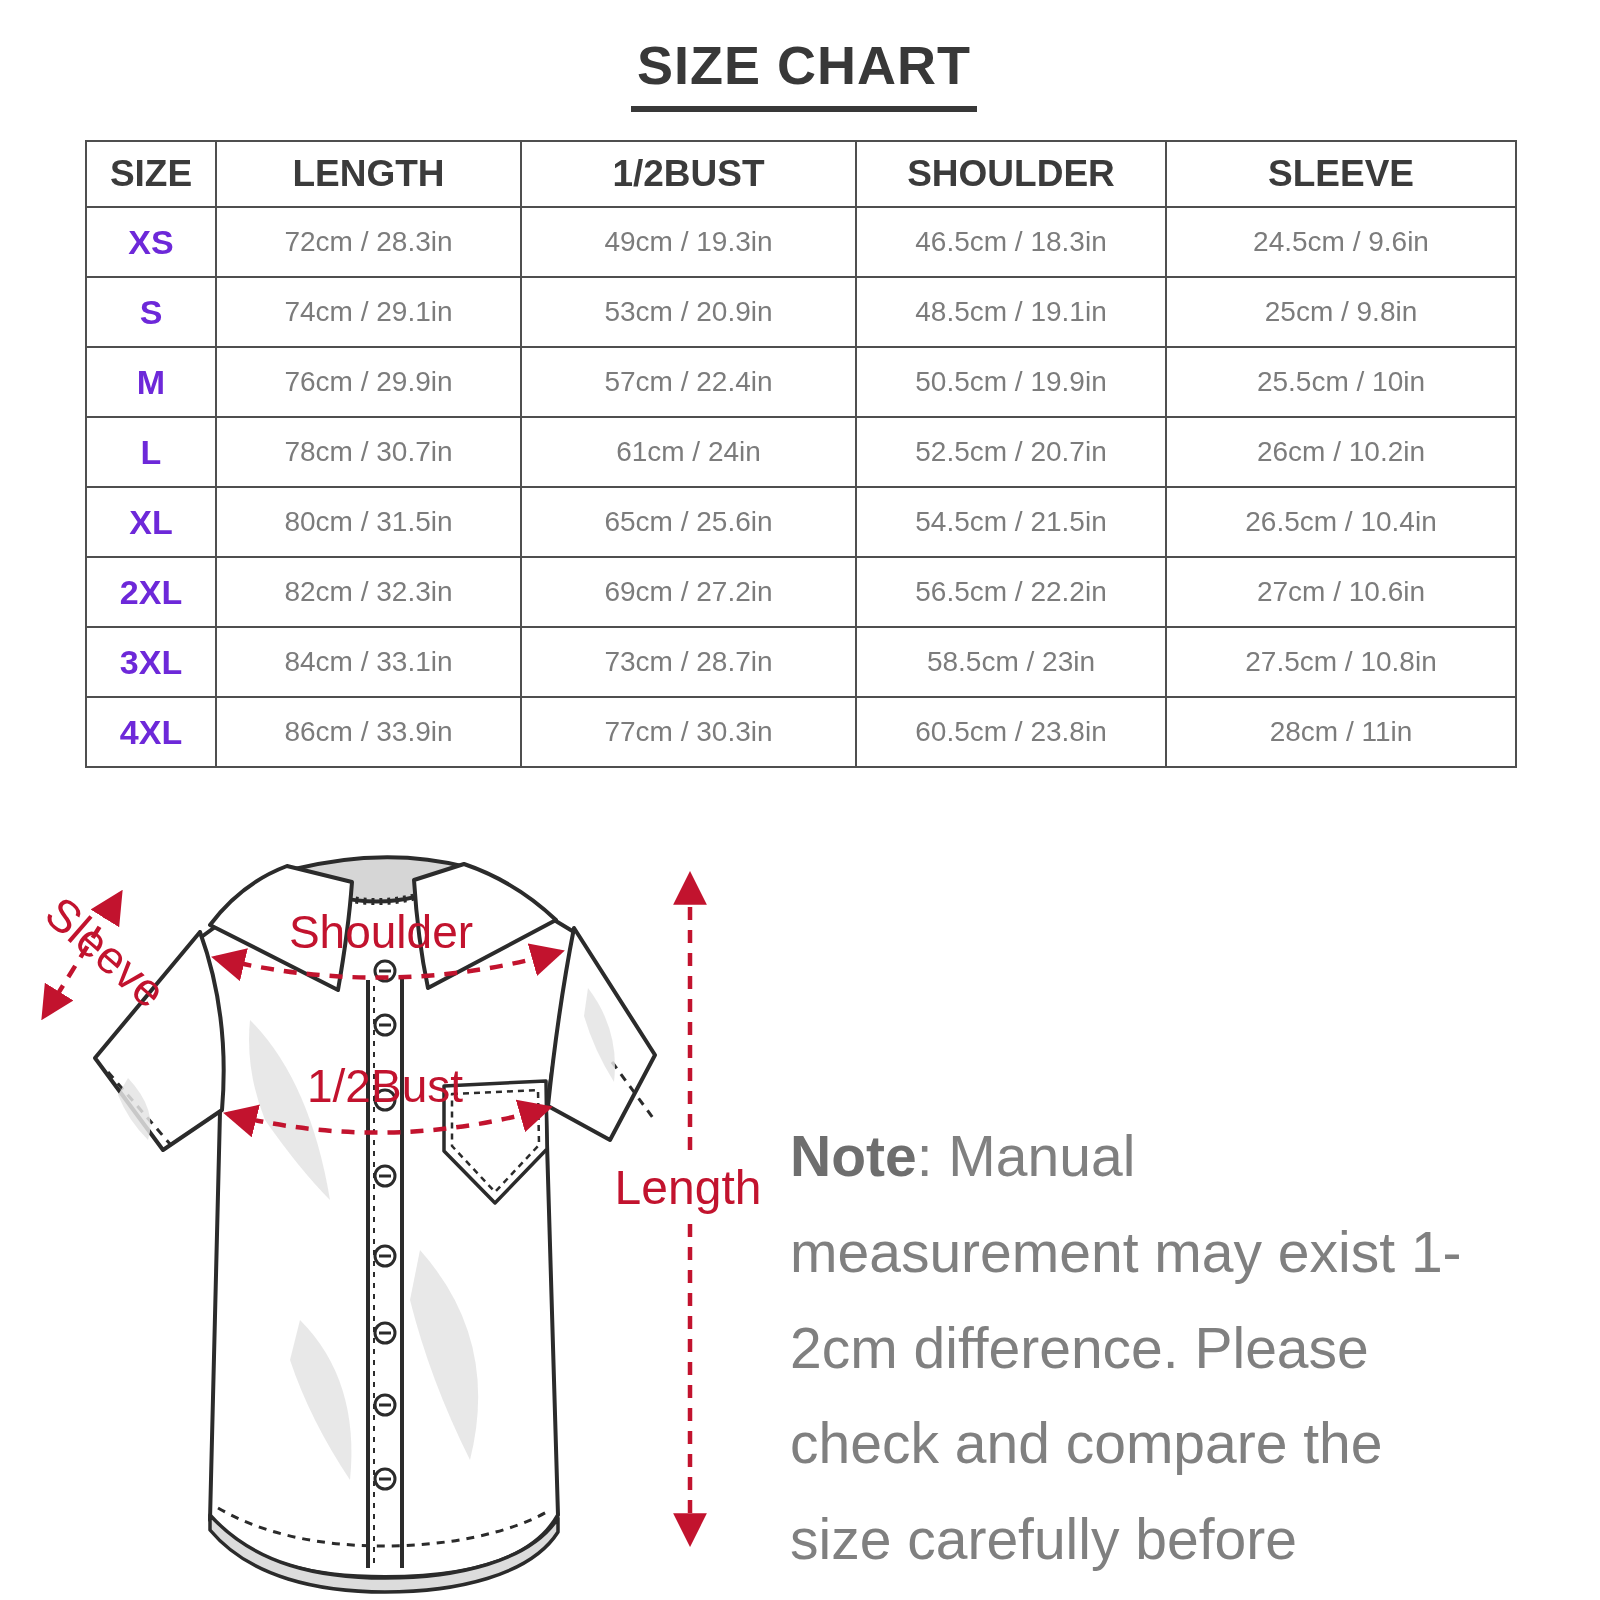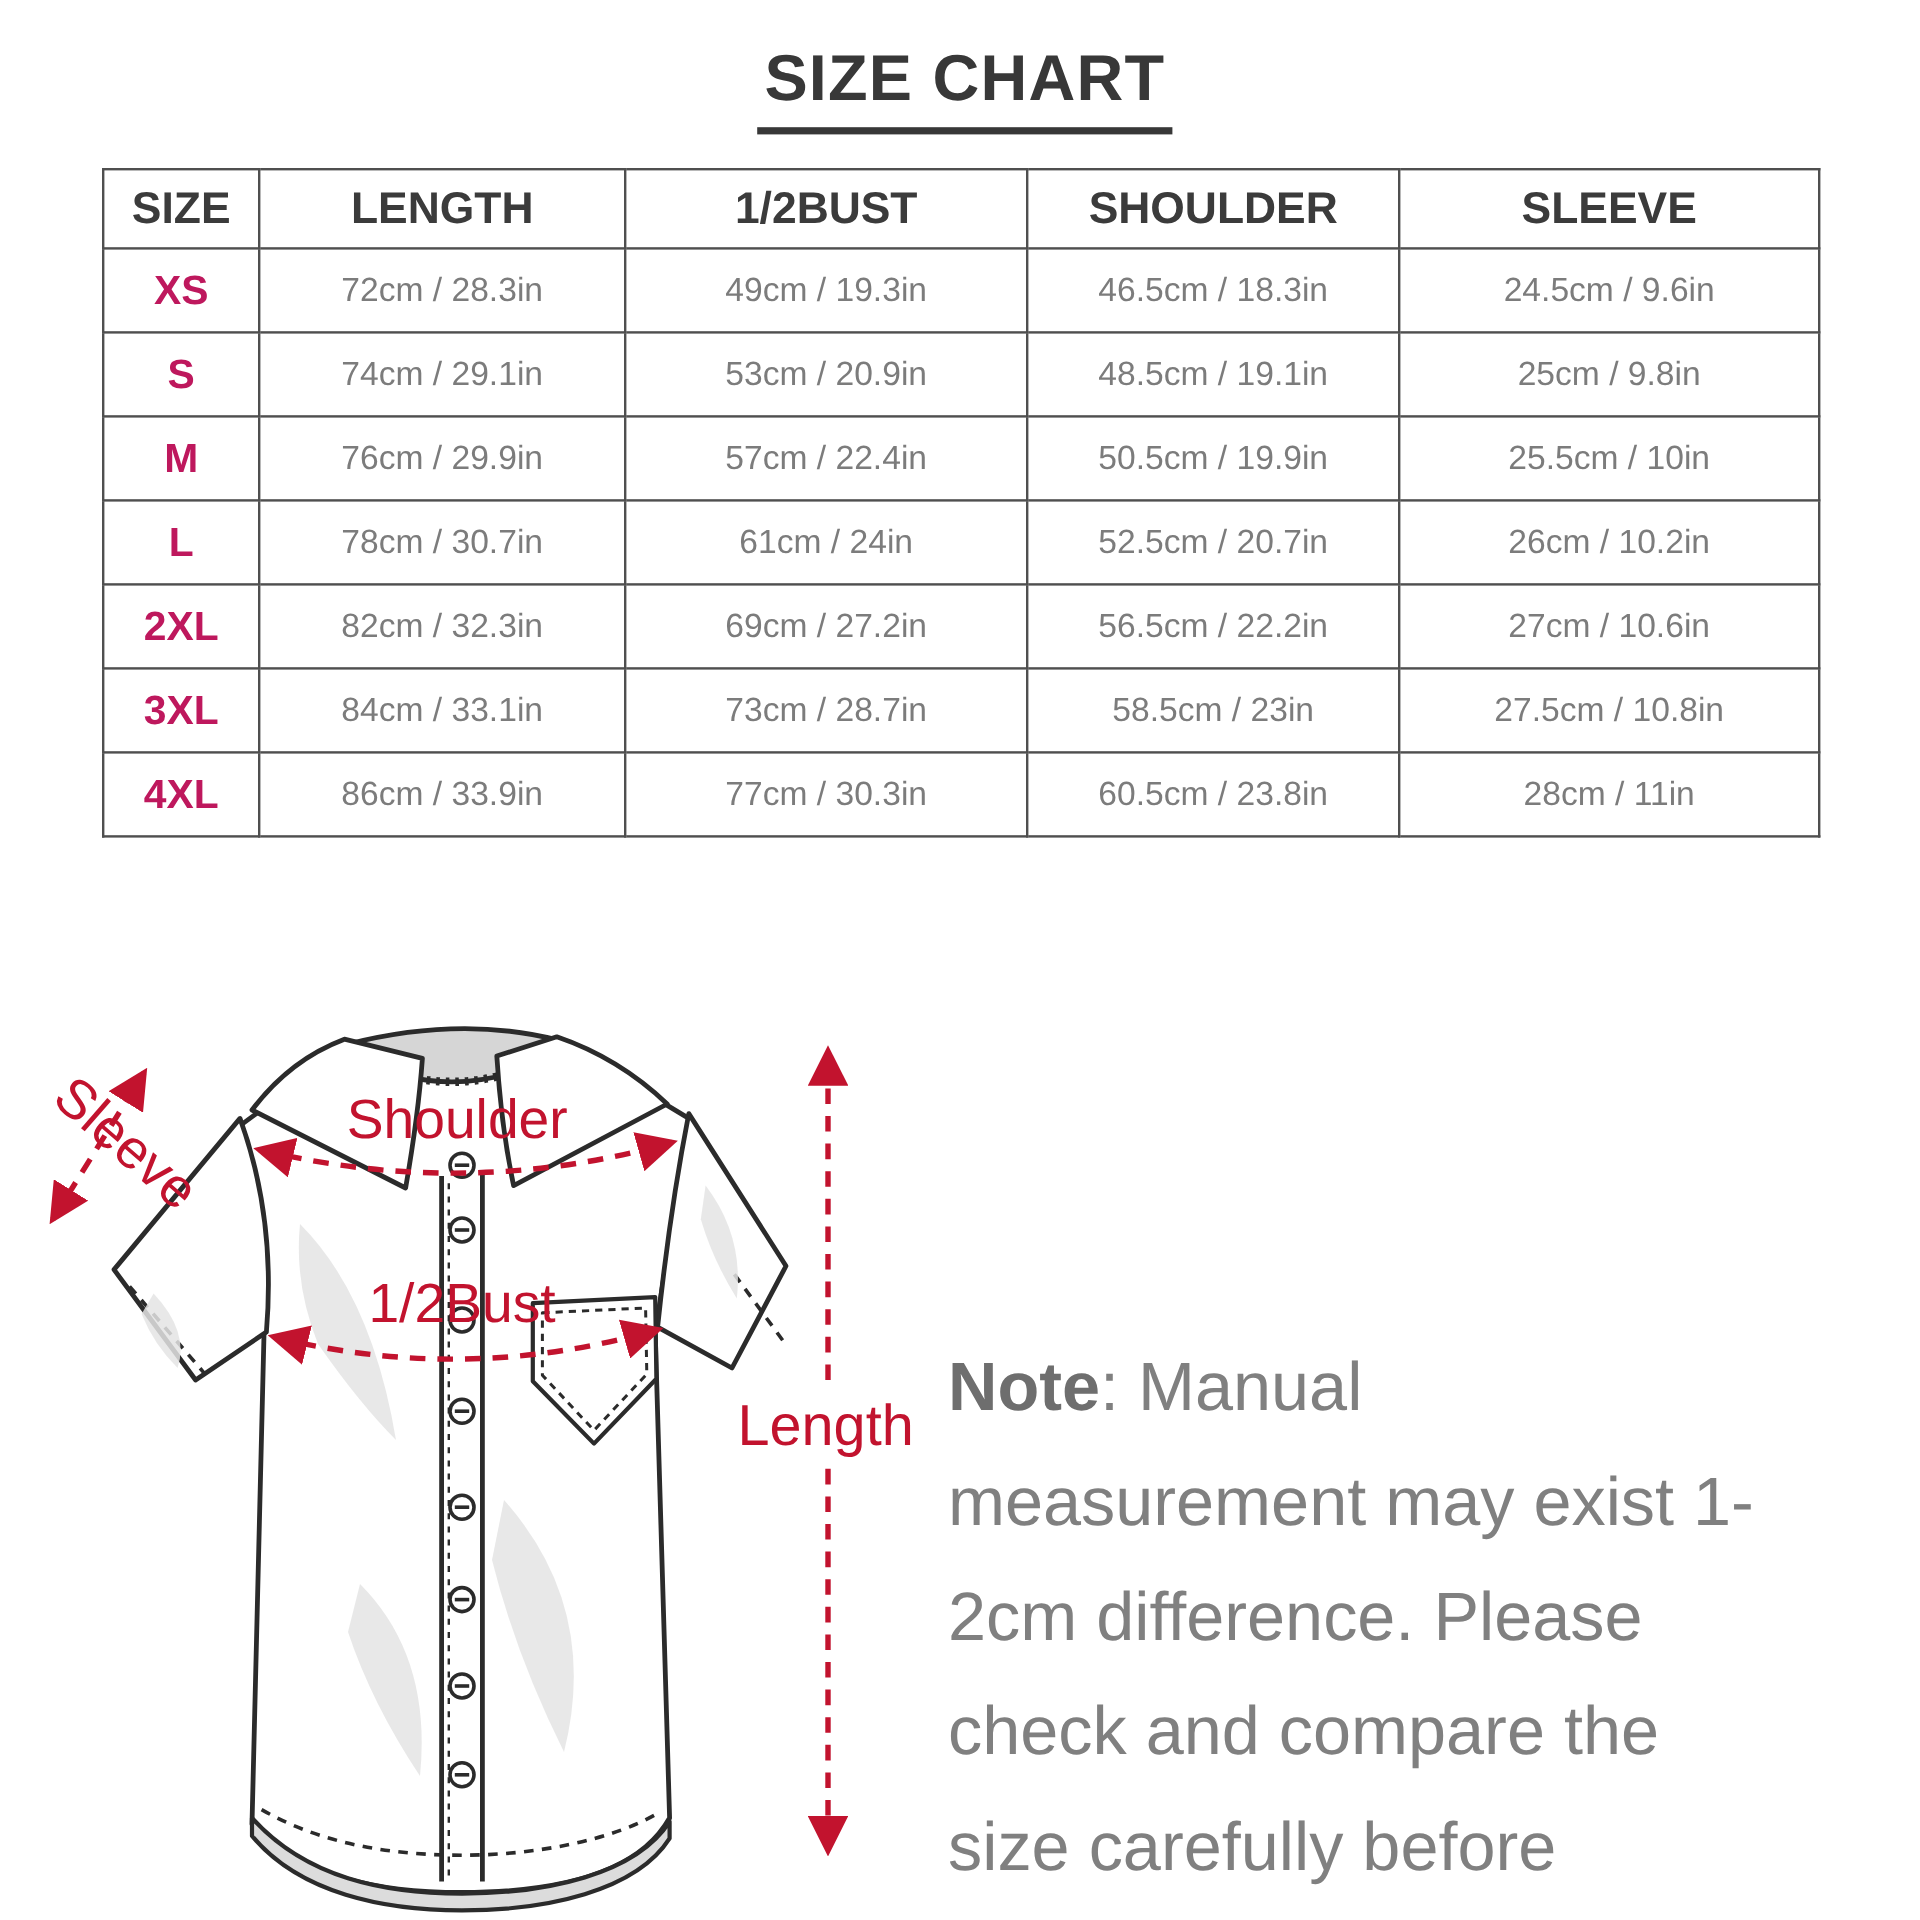--- a/index.html
+++ b/index.html
@@ -9,21 +9,21 @@
   .title-wrap{position:absolute;top:34px;left:4px;width:100%;text-align:center;}
   .title{display:inline-block;font-size:54px;font-weight:bold;letter-spacing:1px;color:#383838;
          border-bottom:6px solid #383838;padding:0 6px 10px 6px;}
   
   table.size-table{position:absolute;left:85px;top:140px;width:1430px;border-collapse:collapse;
                    table-layout:fixed;border-radius:32px;}
   table.size-table th, table.size-table td{border:2px solid #4f4f4f;text-align:center;
                    vertical-align:middle;padding:0;}
   table.size-table th{height:64px;font-size:37px;font-weight:bold;color:#3b3b3b;}
   table.size-table td{height:68px;font-size:28px;color:#7c7c7c;}
-  table.size-table td.size-col{font-weight:bold;color:#be185d;font-size:34px;}
+  table.size-table td.size-col{font-weight:bold;color:#6d28d9;font-size:34px;}
   
   .diagram{position:absolute;left:0;top:820px;width:800px;height:780px;}
   
   .note{position:absolute;left:790px;top:1052px;width:690px;font-size:57px;line-height:1.68;
         color:#808080;}
   .note strong{color:#6e6e6e;font-weight:bold;}
 </style>
 </head>
 <body>
 
@@ -71,20 +71,27 @@
         <td>57cm / 22.4in</td>
         <td>50.5cm / 19.9in</td>
         <td>25.5cm / 10in</td>
       </tr>
       <tr>
         <td class="size-col">L</td>
         <td>78cm / 30.7in</td>
         <td>61cm / 24in</td>
         <td>52.5cm / 20.7in</td>
         <td>26cm / 10.2in</td>
+      </tr>
+      <tr>
+        <td class="size-col">XL</td>
+        <td>80cm / 31.5in</td>
+        <td>65cm / 25.6in</td>
+        <td>54.5cm / 21.5in</td>
+        <td>26.5cm / 10.4in</td>
       </tr>
       <tr>
         <td class="size-col">2XL</td>
         <td>82cm / 32.3in</td>
         <td>69cm / 27.2in</td>
         <td>56.5cm / 22.2in</td>
         <td>27cm / 10.6in</td>
       </tr>
       <tr>
         <td class="size-col">3XL</td>

